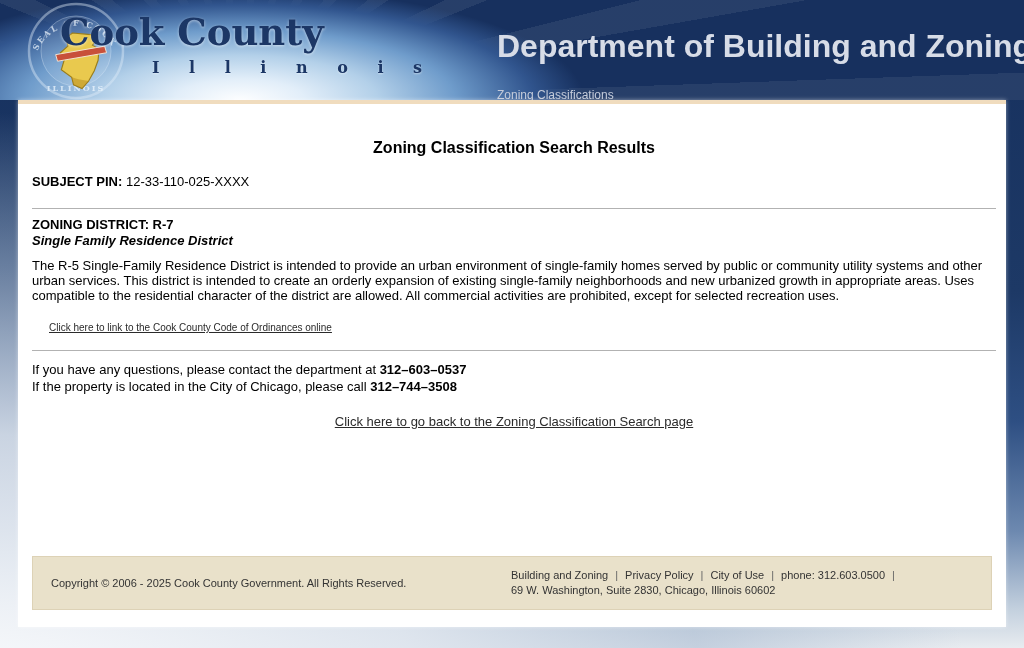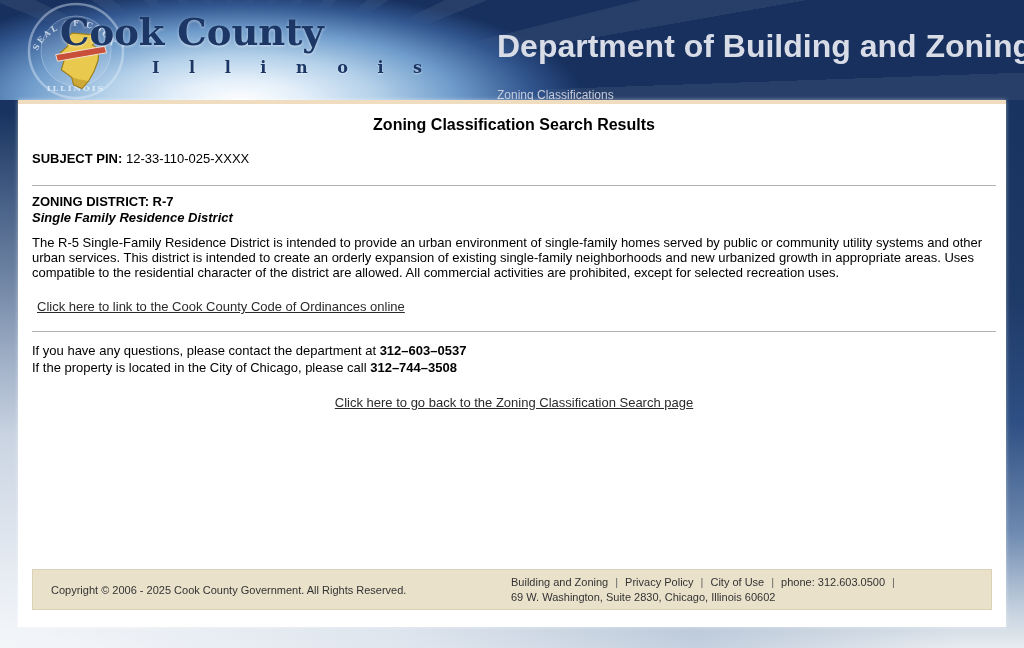--- a/index.html
+++ b/index.html
@@ -49,35 +49,35 @@
   .dept-title { font-size:32px; font-weight:bold; color:#d7dce7; white-space:nowrap; }
   .dept-subtitle { font-size:12px; color:#c4cbda; margin-top:23px; }
 
   
   .content {
     position:relative; margin:0 18px; height:523px;
     background:#ffffff; border-top:4px solid #f0dcbe;
     padding:0 10px 0 14px;
     box-shadow:0 0 4px rgba(255,255,255,0.5);
   }
-  .page-title { font-size:16px; font-weight:bold; color:#000; text-align:center; margin:0; padding-top:12px; }
+  .page-title { font-size:16px; font-weight:bold; color:#000; text-align:center; margin:0; padding-top:35px; }
   .pin-line { font-size:13px; color:#000; margin:17px 0 0; }
   .rule { border:0; border-top:1px solid #b2b2b2; margin:19px 0 0; }
   .district-code { font-size:13px; font-weight:bold; color:#000; margin-top:8px; }
   .district-name { font-size:13px; font-weight:bold; font-style:italic; color:#000; margin-top:1px; }
   .district-desc { font-size:13px; line-height:15px; color:#000; margin:10px 0 0; }
-  .ordinances-line { font-size:13px; margin:19px 5px 0; }
+  .ordinances-line { font-size:10px; margin:19px 17px 0; }
   .text-link { color:#2b2b2b; text-decoration:underline; cursor:pointer; }
   .rule2 { margin-top:17px; }
   .contact { font-size:13px; line-height:17px; color:#000; margin-top:10px; }
   .back-line { font-size:13px; text-align:center; margin:19px 0 16px; }
 
   
   .footer-box {
-    position:absolute; left:14px; right:14px; bottom:17px; height:41px;
+    position:absolute; left:14px; right:14px; bottom:17px; height:54px;
     background:#e9e1ca; border:1px solid #ddd2b6; box-sizing:border-box;
     display:flex; align-items:center; padding:0 18px;
     font-size:11px; color:#333;
   }
   .copyright { flex:1; }
   .footer-right { width:462px; line-height:15px; }
   .footer-link { color:#333; text-decoration:none; cursor:pointer; }
   .sep { margin:0 7px; color:#666; }
 </style>
 </head>

